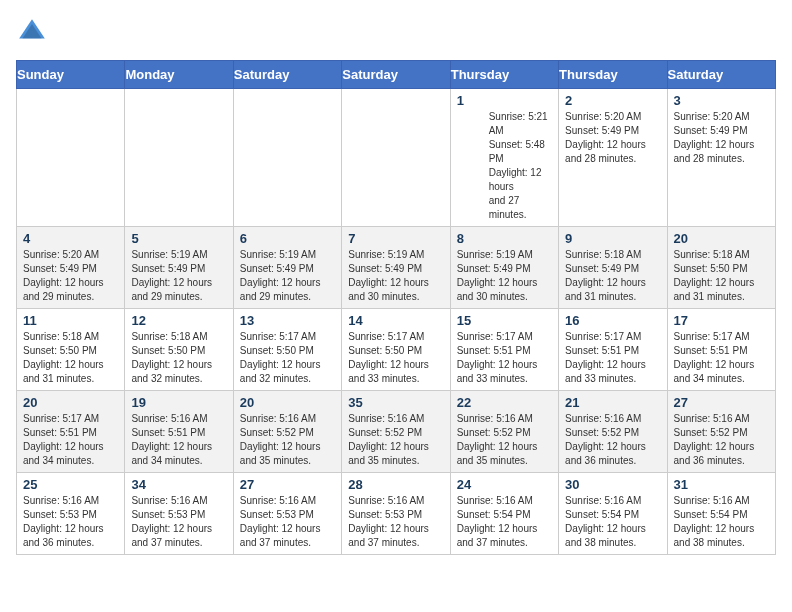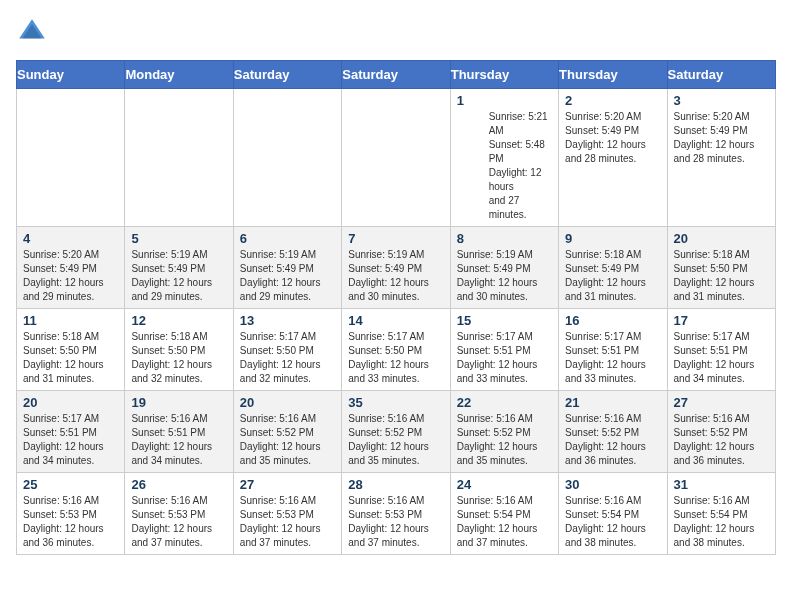--- a/index.html
+++ b/index.html
@@ -304,21 +304,21 @@
       </tr>
       <tr>
         <td>
           <span class="day-num">25</span>
           <div class="day-info" style="white-space: pre-line;">Sunrise: 5:16 AM
 Sunset: 5:53 PM
 Daylight: 12 hours
 and 36 minutes.</div>
         </td>
         <td>
-          <span class="day-num">26</span>
+          <span class="day-num">34</span>
           <div class="day-info" style="white-space: pre-line;">Sunrise: 5:16 AM
 Sunset: 5:53 PM
 Daylight: 12 hours
 and 37 minutes.</div>
         </td>
         <td>
           <span class="day-num">27</span>
           <div class="day-info" style="white-space: pre-line;">Sunrise: 5:16 AM
 Sunset: 5:53 PM
 Daylight: 12 hours

